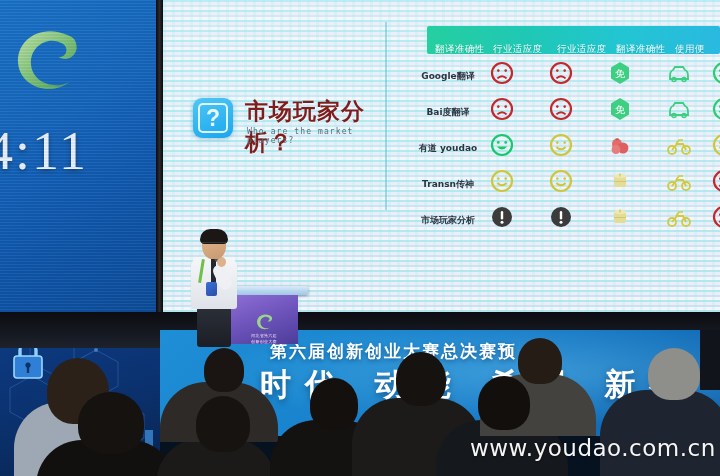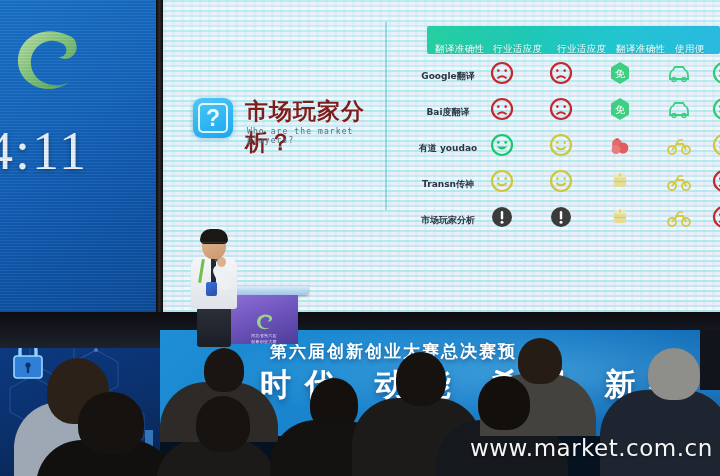--- a/index.html
+++ b/index.html
@@ -510,16 +510,16 @@
   <div class="shoulder" style="left:436px;top:420px;width:132px;height:60px;background:#15181c;"></div>
   <div class="head" style="left:478px;top:376px;width:52px;height:54px;background:#120f0d;"></div>
 
   <div class="shoulder" style="left:480px;top:374px;width:116px;height:62px;background:#44423f;"></div>
   <div class="head" style="left:518px;top:338px;width:44px;height:46px;background:#241c15;"></div>
 
   <div class="shoulder" style="left:600px;top:390px;width:130px;height:90px;background:#1f2530;"></div>
   <div class="head" style="left:648px;top:348px;width:52px;height:52px;background:#8e8e8a;"></div>
 
   <div id="wm">
-    <div class="wm-url">www.market.com.cn</div>
+    <div class="wm-url">www.youdao.com.cn</div>
   </div>
 
 </div>
 
 </body></html>

